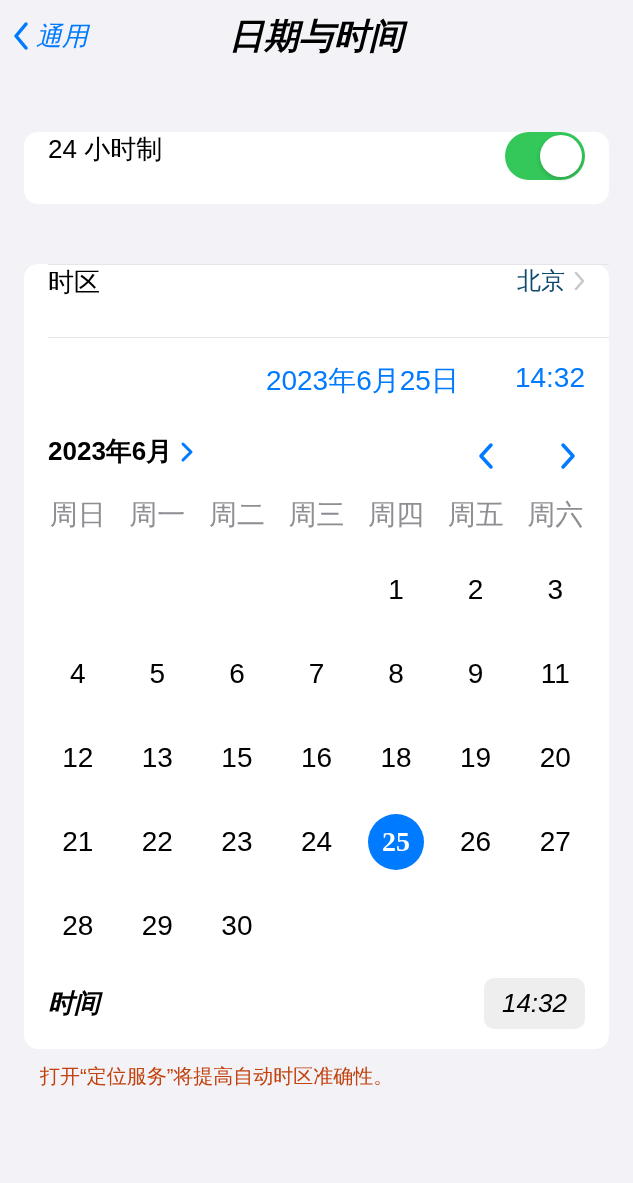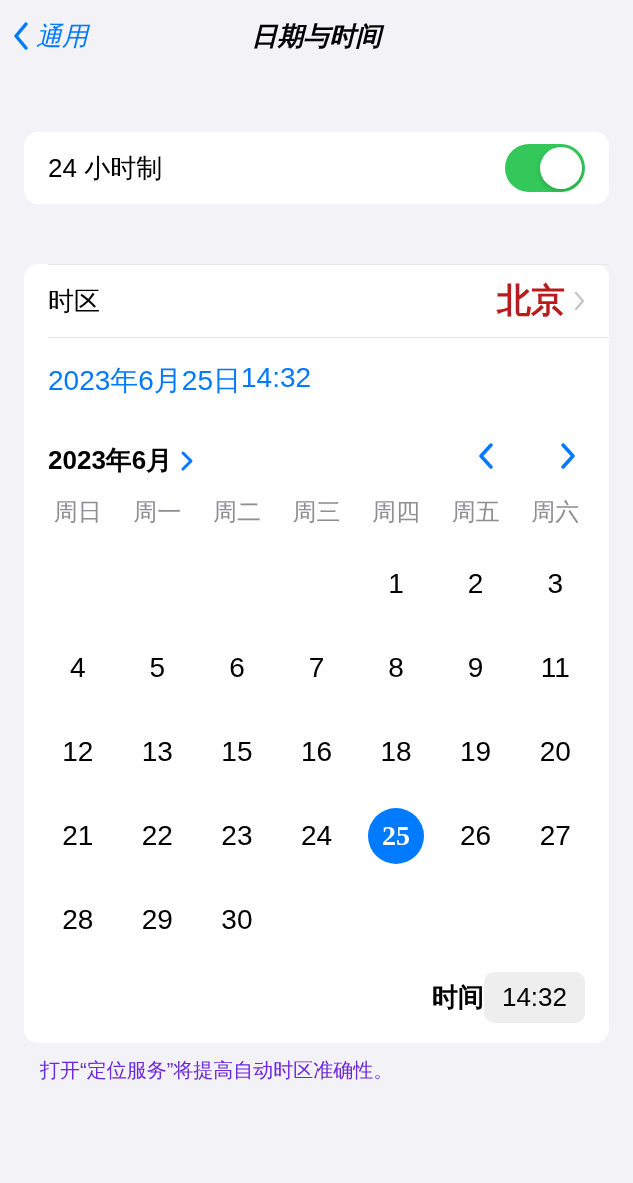--- a/index.html
+++ b/index.html
@@ -7,53 +7,53 @@
       font-family: -apple-system, "SF Pro Text", "Helvetica Neue", Arial, sans-serif;
       background: #f2f2f7;
       width: 633px;
       height: 1183px;
       overflow: hidden;
       color: #000;
     }
     .nav-bar { height: 72px; display: flex; align-items: center; position: relative; font-style: italic; }
     .back { display: flex; align-items: center; color: #007aff; font-size: 26px; padding-left: 12px; cursor: pointer; }
     .back svg { width: 18px; height: 30px; margin-right: 6px; }
-    .nav-title { position: absolute; left: 0; right: 0; text-align: center; font-size: 26px; font-weight: 600; pointer-events: none; }
+    .nav-title { position: absolute; left: 0; right: 0; text-align: center; font-size: 35px; font-weight: 600; pointer-events: none; }
     .group { background: #fff; border-radius: 14px; margin: 0 24px; }
     .group.first { margin-top: 60px; margin-bottom: 60px; }
-    .row { display: flex; align-items: center; justify-content: space-between; min-height: 72px; padding: 0 24px; }
+    .row { display: flex; align-items: flex-start; justify-content: space-between; min-height: 72px; padding: 0 24px; }
     .row-label { font-size: 26px; }
     .sep { height: 1px; background: #e5e5ea; margin-left: 24px; }
     .switch { width: 80px; height: 48px; border-radius: 24px; position: relative; cursor: pointer; }
     .switch .knob { position: absolute; width: 42px; height: 42px; background: #fff; border-radius: 50%; top: 3px; box-shadow: 0 2px 4px rgba(0,0,0,.18); }
     .switch.on { background: #34c759; } .switch.on .knob { right: 3px; }
     .switch.off { background: #e9e9eb; } .switch.off .knob { left: 3px; }
-    .value-muted { color: #b91c1c; font-size: 34px; display: flex; align-items: center; gap: 8px; font-weight: bold; }
+    .value-muted { color: #0c4a6e; font-size: 24px; display: flex; align-items: center; gap: 8px; }
     .chevron-r { color: #c7c7cc; }
     .chevron-r svg { width: 12px; height: 20px; display: block; }
-    .pickers { display: flex; justify-content: flex-start; padding: 24px 24px 10px; }
+    .pickers { display: flex; justify-content: flex-end; gap: 56px; padding: 24px 24px 10px; }
     .picker-val { color: #007aff; font-size: 28px; cursor: pointer; }
-    .month-header { display: flex; align-items: flex-end; justify-content: space-between; padding: 24px 24px 8px; }
+    .month-header { display: flex; align-items: flex-start; justify-content: space-between; padding: 24px 24px 8px; }
     .month-btn { display: flex; align-items: center; gap: 8px; cursor: pointer; }
     .month-label { font-size: 26px; font-weight: 600; }
     .arrow-blue { color: #007aff; display: inline-flex; }
     .arrow-blue svg { width: 14px; height: 22px; }
     .nav-arrows { display: flex; align-items: center; gap: 48px; }
     .nav-arrow { color: #007aff; cursor: pointer; padding: 8px; }
     .nav-arrow svg { width: 18px; height: 28px; display: block; }
     .weekdays { display: grid; grid-template-columns: repeat(7,1fr); padding: 10px 14px 4px; }
-    .wd { text-align: center; color: #8e8e93; font-size: 24px; font-weight: 500; }
+    .wd { text-align: center; color: #8e8e93; font-size: 28px; font-weight: 500; }
     .days { display: grid; grid-template-columns: repeat(7,1fr); padding: 0 14px 6px; row-gap: 28px; margin-top: 24px; }
     .day { text-align: center; font-size: 28px; height: 56px; display: flex; align-items: center; justify-content: center; cursor: pointer; }
     .day.empty { cursor: default; }
     .day.selected span { background: #007aff; color: #fff; width: 56px; height: 56px; border-radius: 50%; display: inline-flex; align-items: center; justify-content: center; font-weight: 600; font-family: Liberation Serif, serif; }
-    .time-row { display: flex; align-items: center; justify-content: flex-end; padding: 18px 24px 20px; }
+    .time-row { display: flex; align-items: center; justify-content: space-between; padding: 18px 24px 20px; font-style: italic; }
     .time-label { font-size: 26px; font-weight: 600; }
     .time-pill { background: #eeeeef; border-radius: 10px; padding: 10px 18px; font-size: 26px; cursor: pointer; }
-    .footer-note { color: #6d28d9; font-size: 20px; padding: 14px 40px 0; }
+    .footer-note { color: #c2410c; font-size: 20px; padding: 14px 40px 0; }
   </style>
 </head>
 <body>
 
 <div class="nav-bar">
   <div class="back">
     <svg viewBox="0 0 18 30">
         <path d="M14 3 L4 15 L14 27" fill="none" stroke="currentColor" stroke-width="3.5" stroke-linecap="round" stroke-linejoin="round"></path>
       </svg>
     <span>通用</span>

